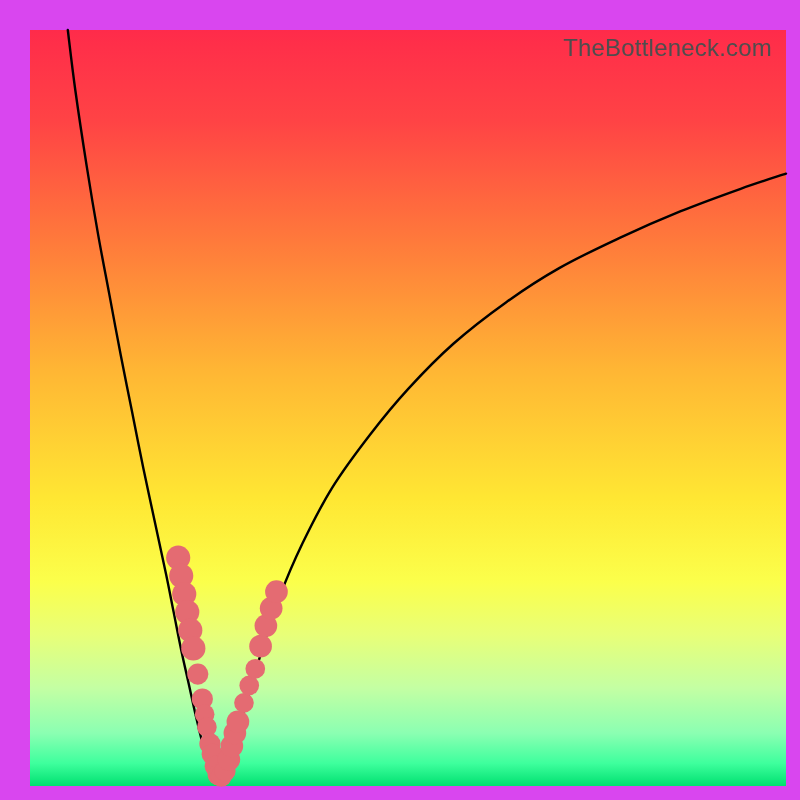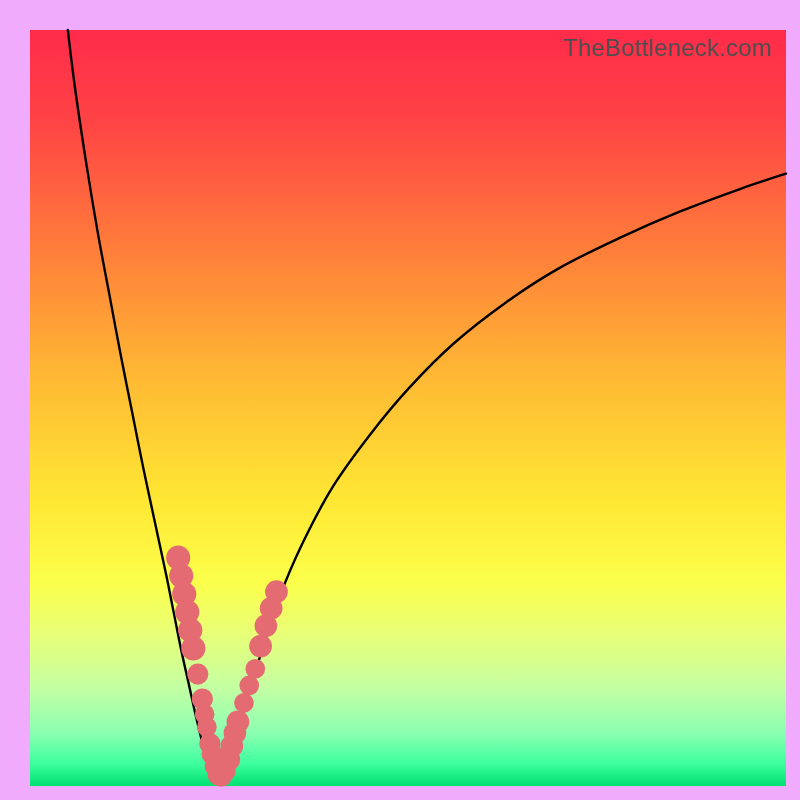--- a/index.html
+++ b/index.html
@@ -8,21 +8,21 @@
     width: 800px;
     height: 800px;
     overflow: hidden;
     background: #000;
     font-family: Arial, Helvetica, sans-serif;
   }
   .outer {
     position: relative;
     width: 800px;
     height: 800px;
-    background: #f0abfc;
+    background: #d946ef;
   }
   .plot-area {
     position: absolute;
     left: 30px;
     top: 30px;
     width: 756px;
     height: 756px;
     
   }
   .watermark {

